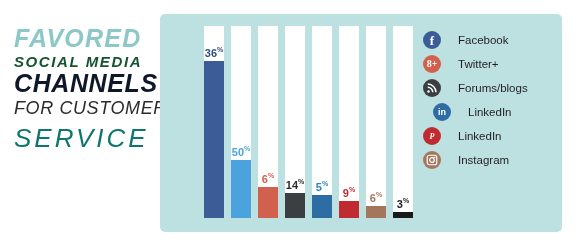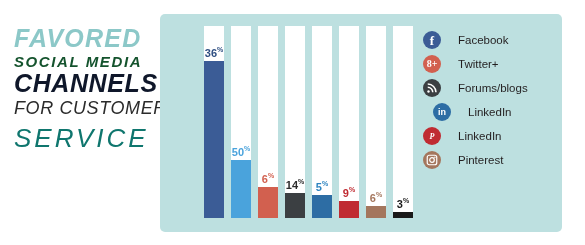--- a/index.html
+++ b/index.html
@@ -220,17 +220,17 @@
         <span class="legend-label">LinkedIn</span>
       </div>
       <div class="legend-row">
         <span class="legend-icon" style="background: rgb(164, 118, 93);">
           <svg viewBox="0 0 24 24" width="12" height="12">
             <rect x="2.5" y="2.5" width="19" height="19" rx="4" fill="none" stroke="#fff" stroke-width="2.4"></rect>
             <circle cx="12" cy="12" r="4.6" fill="none" stroke="#fff" stroke-width="2.4"></circle>
             <circle cx="17.8" cy="6.3" r="1.5" fill="#fff"></circle>
           </svg>
         </span>
-        <span class="legend-label">Pinterest</span>
+        <span class="legend-label">Instagram</span>
       </div>
     </div>
 
 </div>
 
 </body></html>

